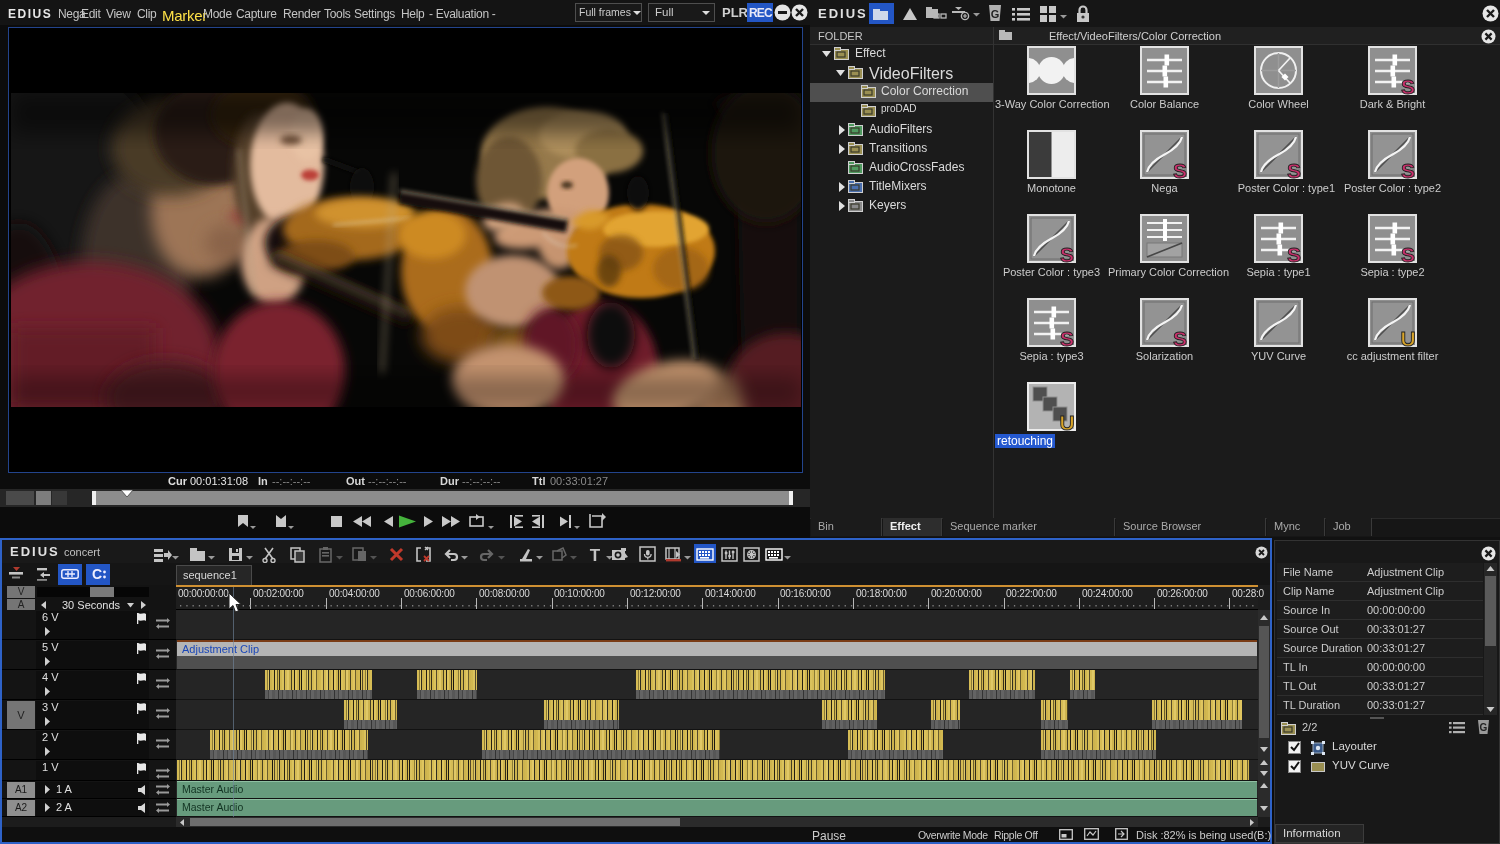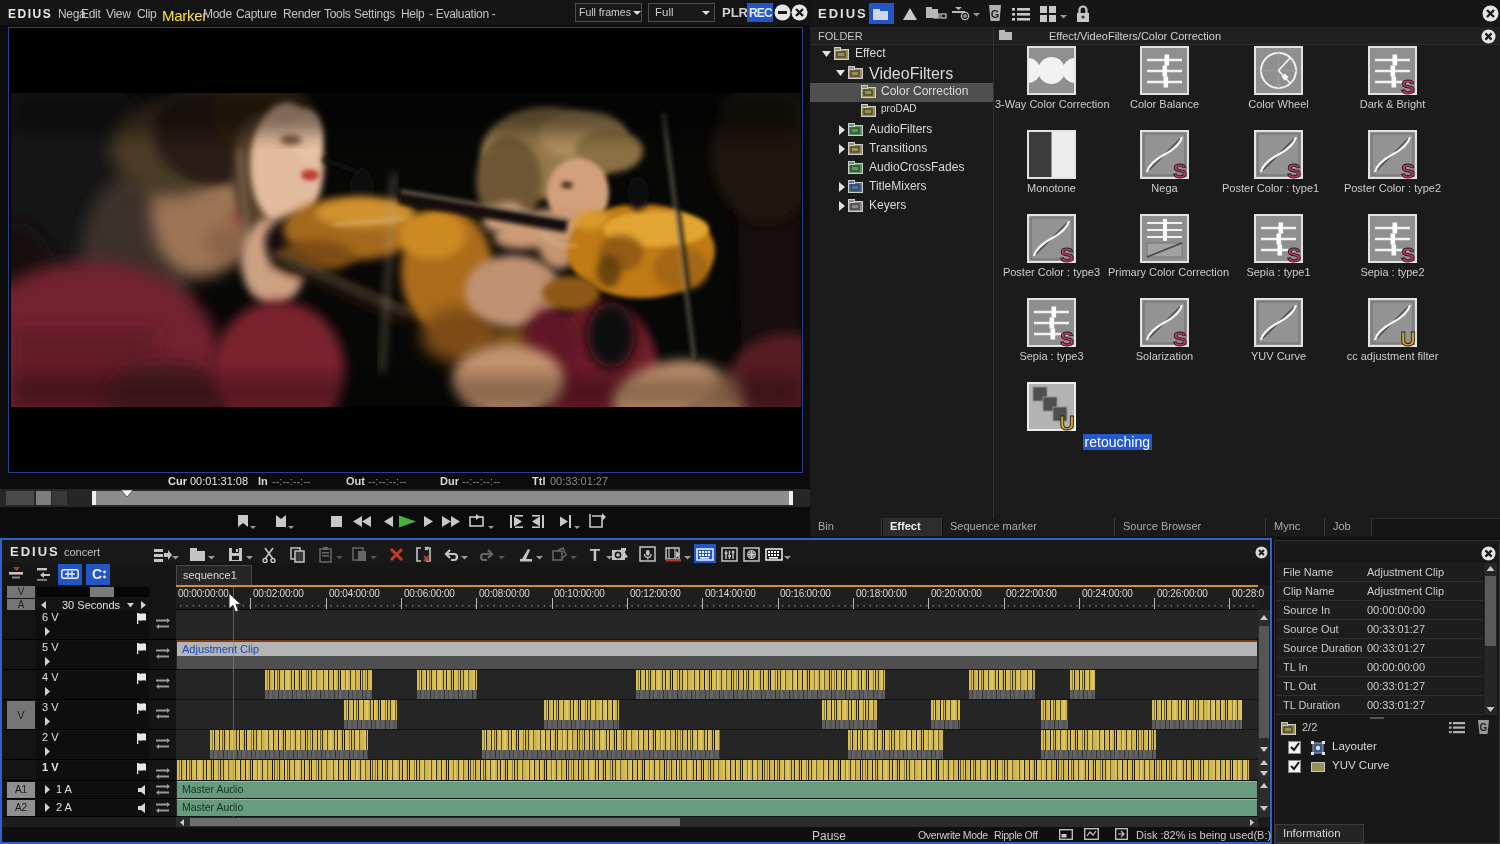--- a/index.html
+++ b/index.html
@@ -405,21 +405,21 @@
     <text x="40" y="48" font-size="21" font-weight="bold" fill="#c9306b" stroke="#1f1f1f" stroke-width="0.9" text-anchor="middle" font-family="Liberation Sans">S</text>
   </svg>
 <div class="a txt" style="left:1108px;top:182px;width:113px;text-align:center;font-size:11px;"><span style="color:#cccccc;">Nega</span></div>
 <svg class="a" style="left:1254px;top:130px;overflow:visible" width="49" height="49" viewBox="0 0 49 49">
     <rect x="1" y="1" width="47" height="47" fill="#8f8f8f" stroke="#e2e2e2" stroke-width="2"></rect>
     <rect x="4" y="4" width="41" height="41" fill="#939393" stroke="#6e6e6e" stroke-width="1"></rect>
     <line x1="7" y1="42" x2="42" y2="7" stroke="#4f4f4f" stroke-width="1.6"></line>
     <path d="M7,42 C9,34 16,29 24.5,24.5 C33,20 40,15 42,7" fill="none" stroke="#f4f4f4" stroke-width="2.2"></path>
     <text x="40" y="48" font-size="21" font-weight="bold" fill="#c9306b" stroke="#1f1f1f" stroke-width="0.9" text-anchor="middle" font-family="Liberation Sans">S</text>
   </svg>
-<div class="a txt" style="left:1222px;top:182px;width:113px;text-align:left;font-size:11px;"><span style="color:#cccccc;">Poster Color : type1</span></div>
+<div class="a txt" style="left:1222px;top:182px;width:113px;text-align:right;font-size:11px;"><span style="color:#cccccc;">Poster Color : type1</span></div>
 <svg class="a" style="left:1368px;top:130px;overflow:visible" width="49" height="49" viewBox="0 0 49 49">
     <rect x="1" y="1" width="47" height="47" fill="#8f8f8f" stroke="#e2e2e2" stroke-width="2"></rect>
     <rect x="4" y="4" width="41" height="41" fill="#939393" stroke="#6e6e6e" stroke-width="1"></rect>
     <line x1="7" y1="42" x2="42" y2="7" stroke="#4f4f4f" stroke-width="1.6"></line>
     <path d="M7,42 C9,34 16,29 24.5,24.5 C33,20 40,15 42,7" fill="none" stroke="#f4f4f4" stroke-width="2.2"></path>
     <text x="40" y="48" font-size="21" font-weight="bold" fill="#c9306b" stroke="#1f1f1f" stroke-width="0.9" text-anchor="middle" font-family="Liberation Sans">S</text>
   </svg>
 <div class="a txt" style="left:1336px;top:182px;width:113px;text-align:center;font-size:11px;"><span style="color:#cccccc;">Poster Color : type2</span></div>
 <svg class="a" style="left:1027px;top:214px;overflow:visible" width="49" height="49" viewBox="0 0 49 49">
     <rect x="1" y="1" width="47" height="47" fill="#8f8f8f" stroke="#e2e2e2" stroke-width="2"></rect>
@@ -513,21 +513,21 @@
     <text x="40" y="48" font-size="21" font-weight="bold" fill="#d8a428" stroke="#1f1f1f" stroke-width="0.9" text-anchor="middle" font-family="Liberation Sans">U</text>
   </svg>
 <div class="a txt" style="left:1336px;top:350px;width:113px;text-align:center;font-size:11px;"><span style="color:#cccccc;">cc adjustment filter</span></div>
 <svg class="a" style="left:1027px;top:382px;overflow:visible" width="49" height="49" viewBox="0 0 49 49">
     <rect x="1" y="1" width="47" height="47" fill="#b3b3b3" stroke="#ececec" stroke-width="2"></rect>
     <rect x="6" y="5" width="14" height="14" fill="#4f4f4f" stroke="#8f8f8f"></rect>
     <rect x="16" y="15" width="14" height="14" fill="#4f4f4f" stroke="#8f8f8f"></rect>
     <rect x="26" y="25" width="14" height="14" fill="#4f4f4f" stroke="#8f8f8f"></rect>
     <text x="40" y="48" font-size="21" font-weight="bold" fill="#d8a428" stroke="#1f1f1f" stroke-width="0.9" text-anchor="middle" font-family="Liberation Sans">U</text>
   </svg>
-<div class="a txt" style="left:1039px;top:434px;width:113px;text-align:right;font-size:14px;"><span style="background:#2458cf;color:#fff;padding:0 2px;">retouching</span></div>
+<div class="a txt" style="left:995px;top:434px;width:113px;text-align:left;font-size:12px;"><span style="background:#2458cf;color:#fff;padding:0 2px;">retouching</span></div>
 <div class="a" style="left:810px;top:518px;width:690px;height:19px;background:#161616;border-top:1px solid #2a2a2a"></div>
 <div class="a" style="left:811px;top:518px;width:71px;height:18px;background:#1b1b1b;border-right:1px solid #3a3a3a"></div>
 <div class="a txt" style="left:818px;top:520px;font-size:11px;color:#aaaaaa;font-weight:normal;">Bin</div>
 <div class="a" style="left:883px;top:518px;width:59px;height:18px;background:#2d2d2d;border-right:1px solid #3a3a3a"></div>
 <div class="a txt" style="left:890px;top:520px;font-size:11px;color:#f0f0f0;font-weight:bold;">Effect</div>
 <div class="a" style="left:943px;top:518px;width:172px;height:18px;background:#1b1b1b;border-right:1px solid #3a3a3a"></div>
 <div class="a txt" style="left:950px;top:520px;font-size:11px;color:#aaaaaa;font-weight:normal;text-align:right;">Sequence marker</div>
 <div class="a" style="left:1116px;top:518px;width:150px;height:18px;background:#1b1b1b;border-right:1px solid #3a3a3a"></div>
 <div class="a txt" style="left:1123px;top:520px;font-size:11px;color:#aaaaaa;font-weight:normal;">Source Browser</div>
 <div class="a" style="left:1267px;top:518px;width:58px;height:18px;background:#1b1b1b;border-right:1px solid #3a3a3a"></div>
@@ -814,21 +814,21 @@
   </svg>
 <svg class="a" style="left:44px;top:747px;" width="7" height="9" viewBox="0 0 7 9">
     <path d="M1,0 L6,4.5 L1,9 Z" fill="#d0d0d0"></path>
   </svg>
 <svg class="a" style="left:155px;top:738px;" width="16" height="11" viewBox="0 0 16 11">
     <path d="M1,2.5 h11 M3,8.5 h11" stroke="#9a9a9a" stroke-width="1.8"></path>
     <path d="M12,0 l3,2.5 -3,2.5 z M4,6 l-3,2.5 3,2.5 z" fill="#9a9a9a"></path>
   </svg>
 <div class="a" style="left:2px;top:760px;width:174px;height:21px;border-bottom:1px solid #000;background:#141414"></div>
 <div class="a" style="left:36px;top:761px;width:113px;height:19px;background:#0e0e0e"></div>
-<div class="a txt" style="left:42px;top:761px;font-size:11px;color:#e0e0e0;font-weight:bold;">1 V</div>
+<div class="a txt" style="left:42px;top:761px;font-size:11px;color:#e0e0e0;font-weight:normal;">1 V</div>
 <svg class="a" style="left:137px;top:763px;" width="10" height="11" viewBox="0 0 10 11">
     <path d="M1,0 C4,2 7,-1 9,1 V8 C7,6 4,9 1,7 Z" fill="#e8e8e8"></path>
     <rect x="0" y="0" width="1.3" height="11" fill="#e8e8e8"></rect>
   </svg>
 <svg class="a" style="left:155px;top:768px;" width="16" height="11" viewBox="0 0 16 11">
     <path d="M1,2.5 h11 M3,8.5 h11" stroke="#9a9a9a" stroke-width="1.8"></path>
     <path d="M12,0 l3,2.5 -3,2.5 z M4,6 l-3,2.5 3,2.5 z" fill="#9a9a9a"></path>
   </svg>
 <div class="a" style="left:2px;top:781px;width:174px;height:18px;border-bottom:1px solid #000;background:#141414"></div>
 <div class="a" style="left:36px;top:782px;width:113px;height:16px;background:#0e0e0e"></div>

